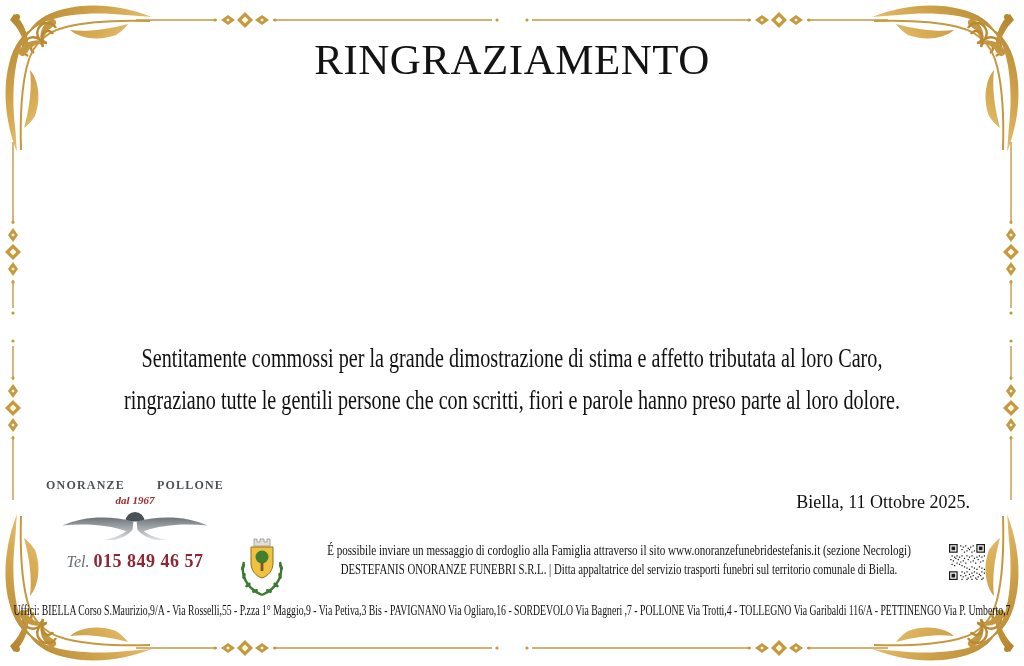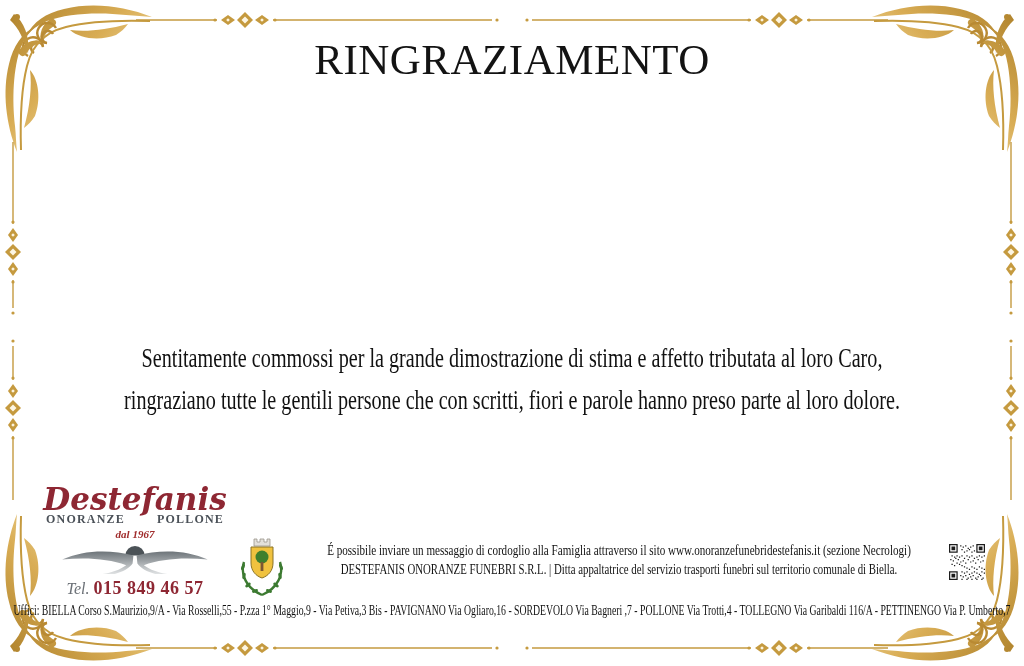--- a/index.html
+++ b/index.html
@@ -16,21 +16,21 @@
   .cline{position:absolute;white-space:nowrap;line-height:1;}
   .body1{left:512px;top:344px;font-size:28px;transform:translateX(-50%) scaleX(.72);}
   .body2{left:512px;top:386px;font-size:28px;transform:translateX(-50%) scaleX(.72);}
   .dateline{right:54px;top:492px;font-size:18px;}
   .logo{left:38px;top:482px;width:194px;text-align:center;}
   .logo-script{font-family:"DejaVu Serif",serif;font-style:italic;font-weight:bold;font-size:31px;line-height:1.1;color:#8e2733;}
   .logo-words{display:flex;justify-content:space-between;width:178px;margin:-4px auto 0;
     font-size:12px;font-weight:bold;letter-spacing:1.2px;color:#4b5158;}
   .logo-since{font-size:11px;font-style:italic;font-weight:bold;color:#a02c2c;margin-top:1px;}
   .logo-wings{margin-top:2px;}
-  .logo-tel{margin-top:0;font-size:16px;text-align:center;}
+  .logo-tel{margin-top:7px;font-size:16px;text-align:center;}
   .tel-label{font-style:italic;color:#6b7076;}
   .tel-number{font-size:18px;font-weight:bold;color:#8e2733;letter-spacing:.5px;}
   .crest{left:236px;top:536px;}
   .qr{left:949px;top:544px;}
   .info1{left:619px;top:543px;font-size:15px;transform:translateX(-50%) scaleX(.74);}
   .info2{left:619px;top:562px;font-size:15px;transform:translateX(-50%) scaleX(.72);}
   .offices{left:512px;top:603px;font-size:15px;transform:translateX(-50%) scaleX(.65);}
 </style>
 </head>
 <body>
@@ -122,23 +122,23 @@
       <use href="#orn" transform="translate(1011,252) rotate(90)"></use>
       <use href="#orn" transform="translate(1011,408) rotate(90)"></use>
     </g>
   </svg>
 
   <div class="abs ctr title">RINGRAZIAMENTO</div>
 
   <div class="cline body1">Sentitamente commossi per la grande dimostrazione di stima e affetto tributata al loro Caro,</div>
   <div class="cline body2">ringraziano tutte le gentili persone che con scritti, fiori e parole hanno preso parte al loro dolore.</div>
 
+  <div class="abs dateline">Biella, 11 Ottobre 2025.</div>
 
   <div class="abs logo">
-    <div class="logo-script">Destefanis</div>
     <div class="logo-words">
       <span>ONORANZE</span>
       <span>POLLONE</span>
     </div>
     <div class="logo-since">dal 1967</div>
     <div class="logo-wings">
       <svg width="190" height="32" viewBox="0 0 190 40" aria-hidden="true">
         <defs>
           <linearGradient id="wg" x1="0" y1="0" x2="0" y2="1">
             <stop offset="0" stop-color="#6d7479"></stop>

